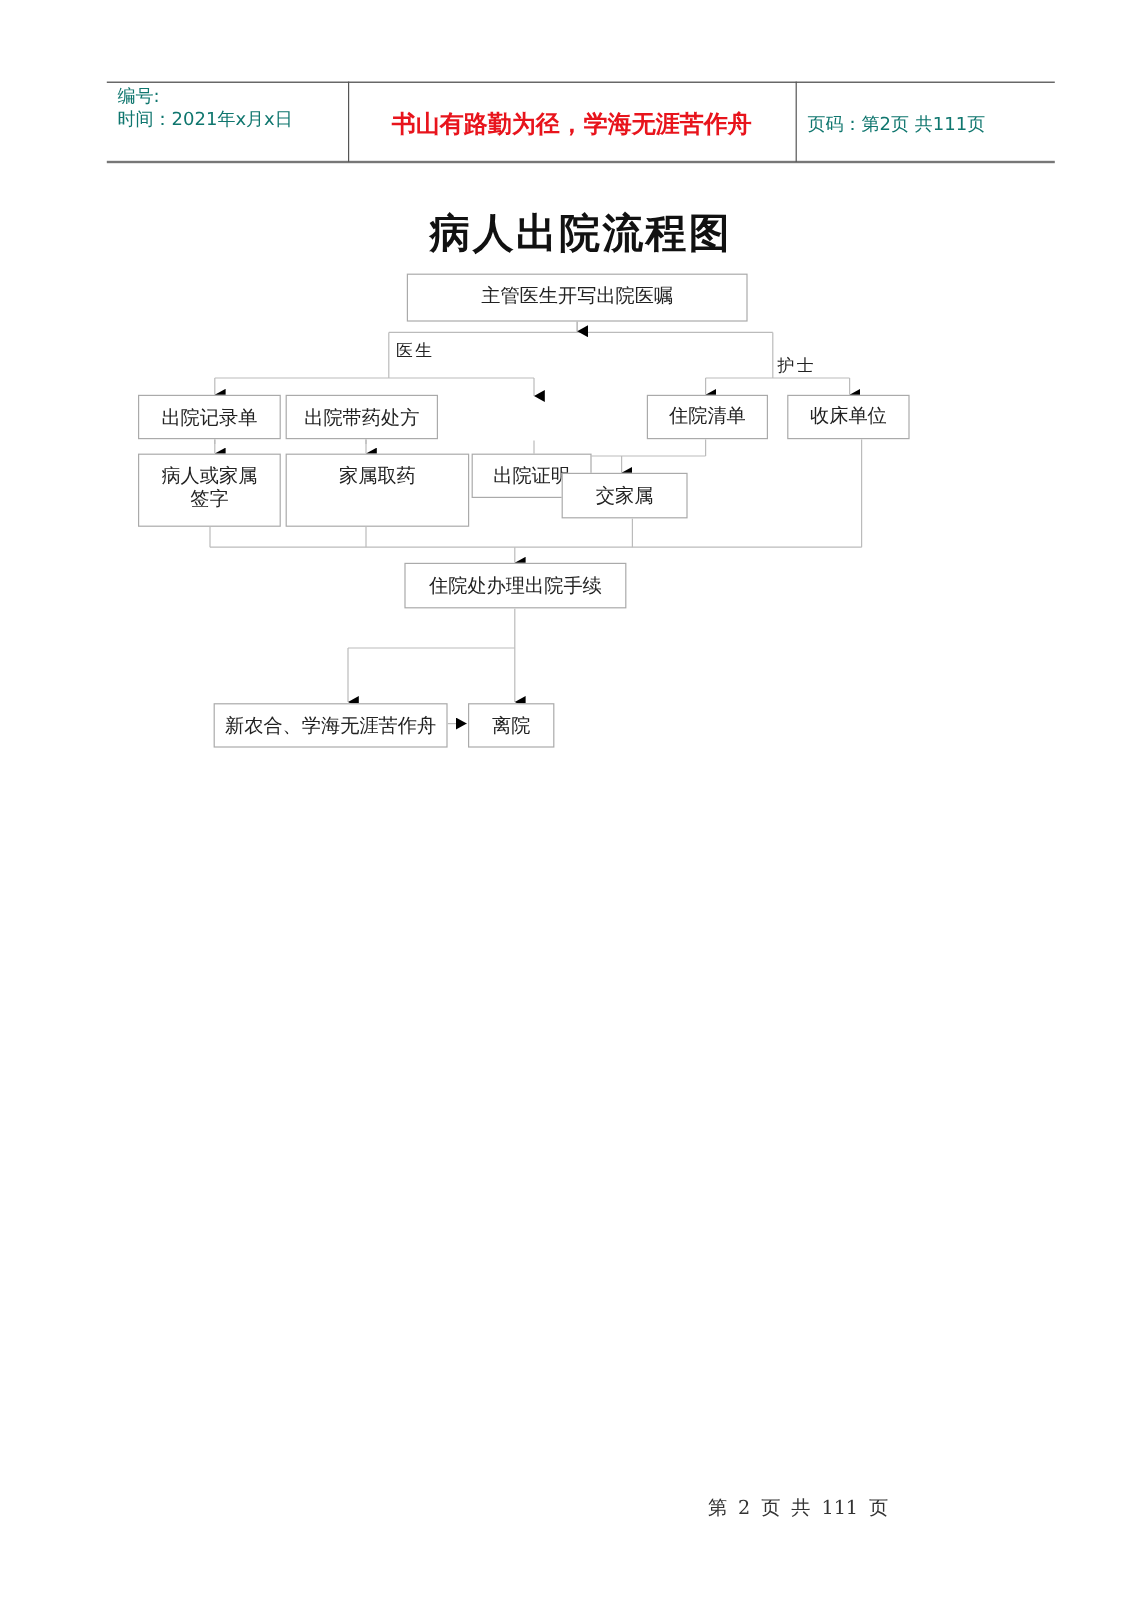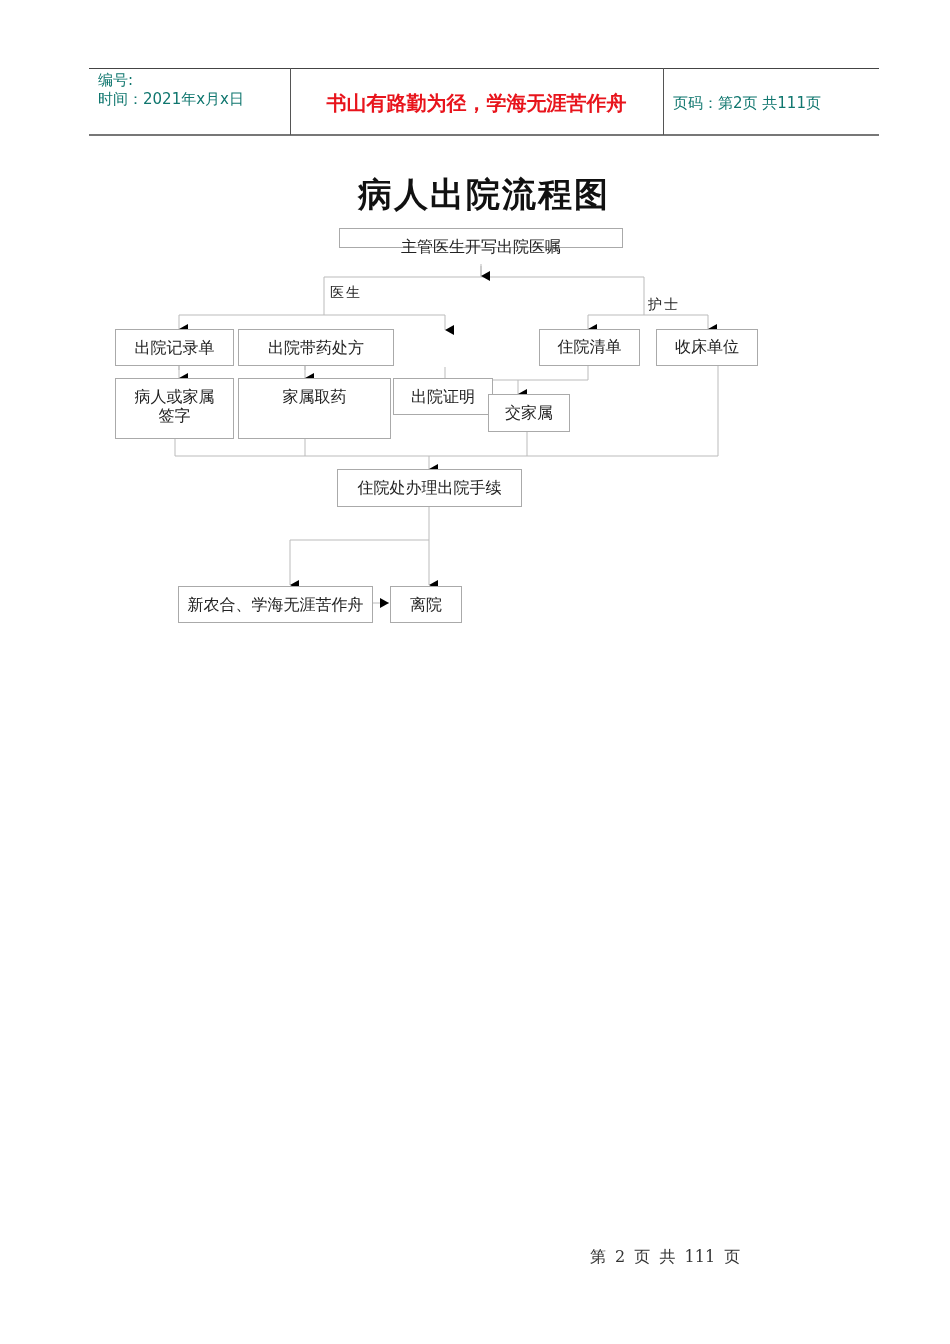--- a/index.html
+++ b/index.html
@@ -80,51 +80,51 @@
     <line x1="179" y1="366" x2="179" y2="378" marker-end="url(#arr)"></line>
     <line x1="305" y1="366" x2="305" y2="378" marker-end="url(#arr)"></line>
     <line x1="518" y1="380" x2="518" y2="394" marker-end="url(#arr)"></line>
     <line x1="429" y1="456" x2="429" y2="469" marker-end="url(#arr)"></line>
     <line x1="290" y1="540" x2="290" y2="585" marker-end="url(#arr)"></line>
     <line x1="429" y1="540" x2="429" y2="585" marker-end="url(#arr)"></line>
     <line x1="373" y1="603" x2="389" y2="603" marker-end="url(#arrR)"></line>
   </g>
 </svg>
 
-<div class="box" style="left:339px; top:228px; width:284px; height:20px; padding-top:8px;">
+<div class="box" style="left:339px; top:228px; width:284px; height:40px; padding-top:8px;">
     <span>主管医生开写出院医嘱</span>
   </div>
 
 <div class="abs lbl" style="left:330px; top:284px;">医生</div>
 <div class="abs lbl" style="left:648px; top:296px;">护士</div>
 
 <div class="box" style="left:115px; top:329px; width:119px; height:37px; padding-top:8px;">
     <span>出院记录单</span>
   </div>
-<div class="box" style="left:238px; top:329px; width:156px; height:37px; padding-top:8px;">
+<div class="box" style="left:238px; top:329px; width:127px; height:37px; padding-top:8px;">
     <span>出院带药处方</span>
   </div>
 <div class="box" style="left:393px; top:330px; width:100px; height:37px; padding-top:8px;margin-top:48px;">
     <span>出院证明</span>
   </div>
 <div class="box" style="left:539px; top:329px; width:101px; height:37px; padding-top:7px;">
     <span>住院清单</span>
   </div>
 <div class="box" style="left:656px; top:329px; width:102px; height:37px; padding-top:7px;">
     <span>收床单位</span>
   </div>
 
 <div class="box" style="left:115px; top:378px; width:119px; height:61px; padding-top:8px;">
   <span>病人或家属</span>
   <span>签字</span>
 </div>
 <div class="box" style="left:238px; top:378px; width:153px; height:61px; padding-top:8px;">
     <span>家属取药</span>
   </div>
-<div class="box" style="left:468px; top:394px; width:82px; height:38px; padding-top:8px;margin-left:20px;">
+<div class="box" style="left:468px; top:394px; width:105px; height:38px; padding-top:8px;">
     <span>交家属</span>
   </div>
 
 <div class="box" style="left:337px; top:469px; width:185px; height:38px; padding-top:8px;">
     <span>住院处办理出院手续</span>
   </div>
 
 <div class="box" style="left:178px; top:586px; width:195px; height:37px; padding-top:8px;">
     <span>新农合、学海无涯苦作舟</span>
   </div>

